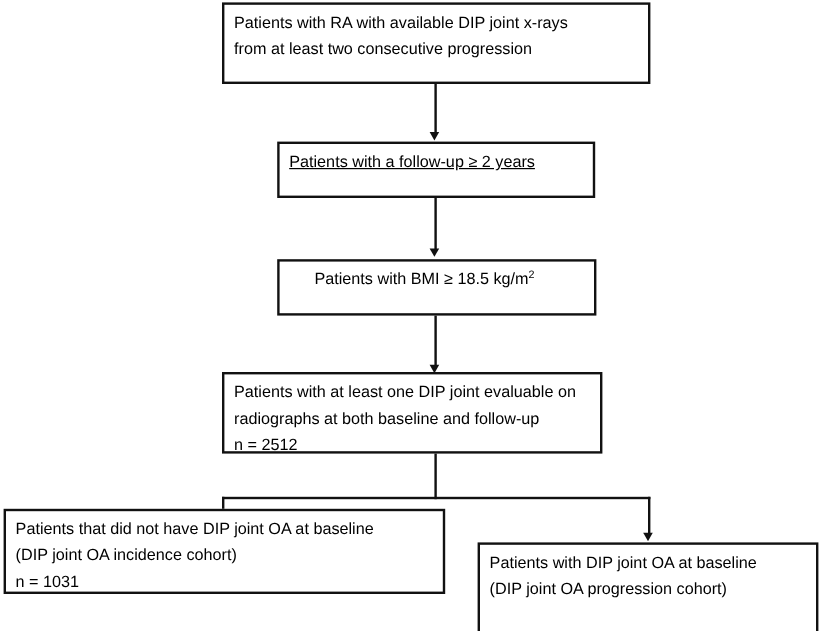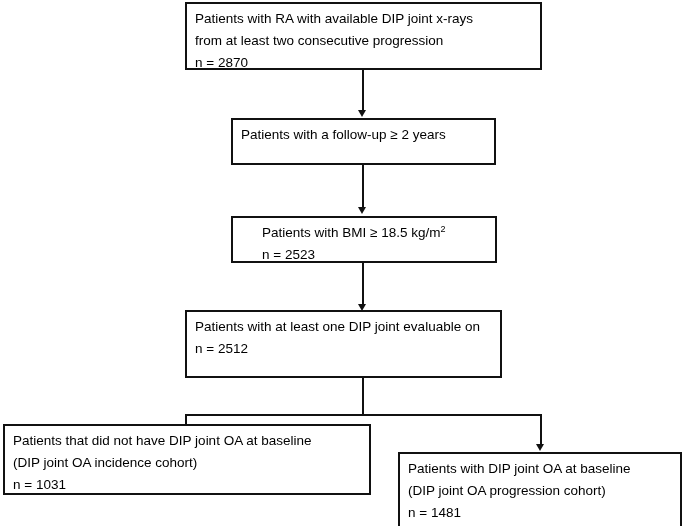--- a/index.html
+++ b/index.html
@@ -55,58 +55,56 @@
   }
 </style>
 </head>
 <body>
 
 <div id="flowchart">
 
   <div class="node" style="left:185px; top:2px; width:357px; height:68px;">
     <span class="ln">Patients with RA with available DIP joint x-rays</span>
     <span class="ln">from at least two consecutive progression</span>
-    <span class="ln">n = 2870</span>
   </div>
 
   <div class="vline" style="left:362px; top:70px; height:42px;"></div>
   <div class="arrowhead" style="left:358px; top:110px;"></div>
 
-  <div class="node" style="left:231px; top:118px; width:265px; height:47px;">
+  <div class="node" style="left:231px; top:118px; width:265px; height:47px;text-decoration:underline;">
     <span class="ln">Patients with a follow-up ≥ 2 years</span>
   </div>
 
   <div class="vline" style="left:362px; top:165px; height:44px;"></div>
   <div class="arrowhead" style="left:358px; top:207px;"></div>
 
   <div class="node" style="left:231px; top:216px; width:266px; height:47px;padding-left:29px;">
     <span class="ln"><span>Patients with BMI ≥ 18.5 kg/m</span><sup>2</sup></span>
-    <span class="ln">n = 2523</span>
   </div>
 
   <div class="vline" style="left:362px; top:263px; height:44px;"></div>
   <div class="arrowhead" style="left:358px; top:304px;"></div>
 
   <div class="node" style="left:185px; top:310px; width:317px; height:68px;">
     <span class="ln">Patients with at least one DIP joint evaluable on</span>
+    <span class="ln">radiographs at both baseline and follow-up</span>
     <span class="ln">n = 2512</span>
   </div>
 
   <div class="vline" style="left:362px; top:378px; height:38px;"></div>
   <div class="hline" style="left:185px; top:414px; width:357px;"></div>
   <div class="vline" style="left:185px; top:414px; height:32px;"></div>
   <div class="arrowhead" style="left:181px; top:444px;"></div>
   <div class="vline" style="left:540px; top:414px; height:32px;"></div>
   <div class="arrowhead" style="left:536px; top:444px;"></div>
 
   <div class="node" style="left:3px; top:424px; width:368px; height:71px;">
     <span class="ln">Patients that did not have DIP joint OA at baseline</span>
     <span class="ln">(DIP joint OA incidence cohort)</span>
     <span class="ln">n = 1031</span>
   </div>
 
   <div class="node" style="left:398px; top:452px; width:284px; height:90px;">
     <span class="ln">Patients with DIP joint OA at baseline</span>
     <span class="ln">(DIP joint OA progression cohort)</span>
-    <span class="ln">n = 1481</span>
   </div>
 
 </div>
 
 </body></html>

